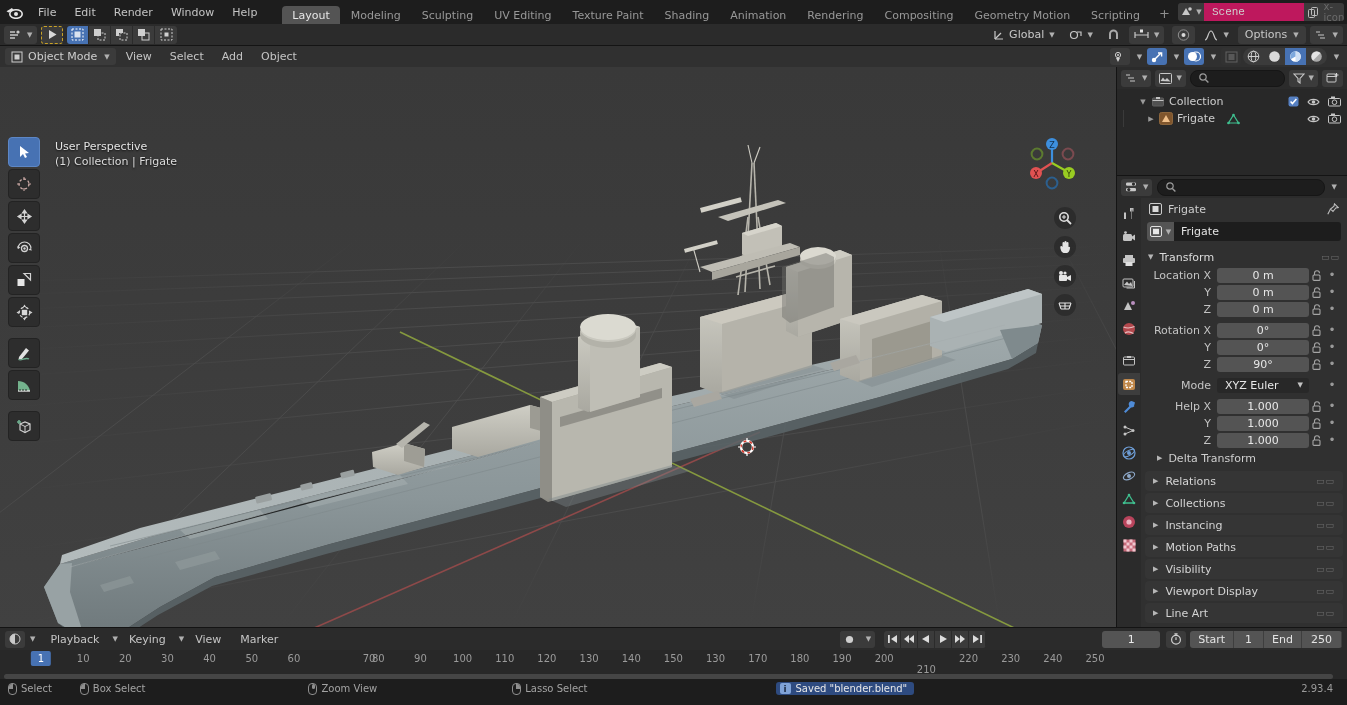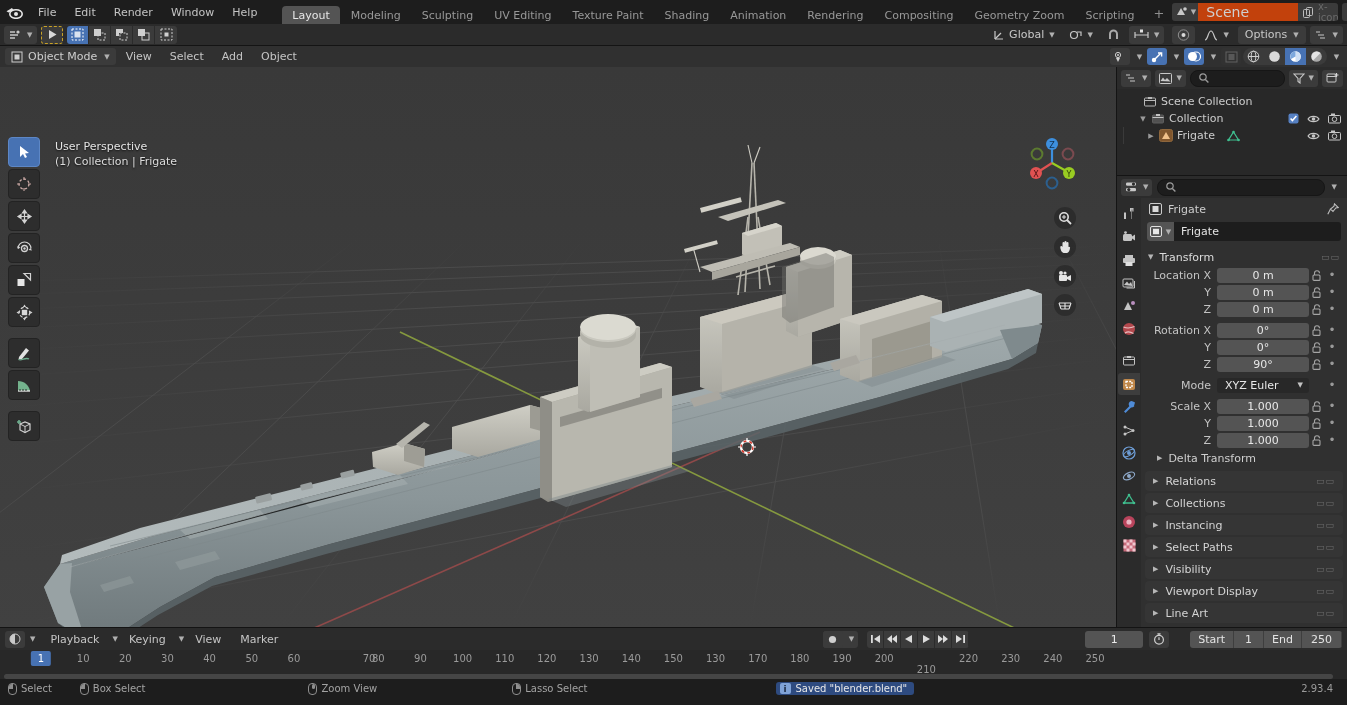--- a/index.html
+++ b/index.html
@@ -25,21 +25,21 @@
   #wstabs{display:flex;align-items:flex-end;height:24px;margin-left:16px;gap:1px;}
   .wstab{
     padding:4px 10px 4px 10px;font-size:11px;color:#989898;border-radius:4px 4px 0 0;
     white-space:nowrap;height:18px;line-height:11px;
   }
   .wstab.active{background:#545454;color:#e6e6e6;}
   .wstab-plus{padding:3px 8px;color:#8e8e8e;font-size:13px;}
   #topbar-right{margin-left:auto;display:flex;align-items:center;gap:4px;padding-right:4px;}
   .id-block{display:flex;align-items:center;height:18px;background:#282828;border-radius:3px;overflow:hidden;}
   .id-icon{width:26px;height:18px;background:#3b3b3b;display:flex;align-items:center;justify-content:center;gap:1px;}
-  .id-name{background:#c2410c;height:18px;line-height:18px;padding:0 8px;min-width:100px;color:#cfcfcf;font-size:14px;}
+  .id-name{background:#be185d;height:18px;line-height:18px;padding:0 8px;min-width:100px;color:#cfcfcf;font-size:11px;font-family:Liberation Mono, monospace;}
   .id-btn{width:20px;height:18px;background:#3b3b3b;display:flex;align-items:center;justify-content:center;color:#b4b4b4;font-size:10px;}
   .id-btn.dim{color:#6a6a6a;}
   .caret{font-size:7px;color:#b0b0b0;margin-left:2px;}
 
   
   #viewheader{
     height:22px;background:#2b2b2b;display:flex;align-items:center;padding:0 4px;gap:4px;
     border-bottom:1px solid #141414;
   }
   .hbtn{height:18px;display:flex;align-items:center;padding:0 5px;background:#3b3b3b;border-radius:3px;gap:3px;color:#c8c8c8;font-size:11px;}
@@ -187,21 +187,21 @@
   <div id="wstabs">
     <div class="wstab active">Layout</div>
     <div class="wstab">Modeling</div>
     <div class="wstab">Sculpting</div>
     <div class="wstab">UV Editing</div>
     <div class="wstab">Texture Paint</div>
     <div class="wstab">Shading</div>
     <div class="wstab">Animation</div>
     <div class="wstab">Rendering</div>
     <div class="wstab">Compositing</div>
-    <div class="wstab">Geometry Zoom</div>
+    <div class="wstab">Geometry Motion</div>
     <div class="wstab">Scripting</div>
     <div class="wstab-plus">+</div>
   </div>
 
   <div id="topbar-right">
     <div class="id-block">
       <div class="id-icon">
         <svg width="13" height="12" viewBox="0 0 13 12">
             <path d="M2 9 L6 2 L10 9 Z" fill="#c8c8c8"></path>
             <circle cx="10" cy="3" r="1.8" fill="#c8c8c8"></circle>
@@ -753,32 +753,20 @@
         <div class="oh-btn">
           <svg width="13" height="12" viewBox="0 0 13 12">
               <rect x="1" y="2" width="9" height="8" rx="1" fill="none" stroke="#c8c8c8"></rect>
               <path d="M1 4.5 h9" stroke="#c8c8c8"></path>
               <path d="M10.5 1 v4 M8.5 3 h4" stroke="#d8d8d8" stroke-width="1.2"></path>
             </svg>
         </div>
       </div>
       <div id="outliner-tree">
         <div class="orow">
-          <span class="ind" style="width:6px"></span>
-          <span class="tri"></span>
-          <span class="oico">
-            <svg width="12" height="11" viewBox="0 0 12 11">
-                <rect x="0.5" y="2" width="11" height="8" rx="1" fill="none" stroke="#b9b9b9"></rect>
-                <path d="M0.5 4.5 h11" stroke="#b9b9b9"></path>
-                <rect x="4" y="1" width="4" height="2" fill="#b9b9b9"></rect>
-              </svg>
-          </span>
-          <span class="olabel">Scene Collection</span>
-        </div>
-        <div class="orow">
           <span class="ind" style="width:14px"></span>
           <span class="tri">▼</span>
           <span class="oico">
             <svg width="12" height="11" viewBox="0 0 12 11">
                 <rect x="0.5" y="2" width="11" height="8" rx="1" fill="#9d9d9d" opacity=".35" stroke="#c2c2c2"></rect>
                 <path d="M0.5 4.5 h11" stroke="#c2c2c2"></path>
                 <rect x="4" y="1" width="4" height="2" fill="#c2c2c2"></rect>
               </svg>
           </span>
           <span class="olabel">Collection</span>
@@ -1089,21 +1077,21 @@
                 <span>XYZ Euler</span>
                 <span class="dd-caret">▼</span>
               </div>
               <div class="prop-lock"></div>
               <div class="prop-dot">•</div>
             </div>
 
             <div class="prop-sep"></div>
 
             <div class="prop-row">
-              <div class="prop-label">Scale X</div>
+              <div class="prop-label">Help X</div>
               <div class="prop-val">1.000</div>
               <div class="prop-lock">
                 <svg width="10" height="11" viewBox="0 0 10 11">
                     <path d="M2.5 5 V3.2 a2.5 2.5 0 0 1 5 0" fill="none" stroke="#a5a5a5" stroke-width="1.1"></path>
                     <rect x="1" y="5" width="7" height="5.4" rx="1" fill="none" stroke="#a5a5a5" stroke-width="1.1"></rect>
                   </svg>
               </div>
               <div class="prop-dot">•</div>
             </div>
             <div class="prop-row">
@@ -1147,21 +1135,21 @@
             <span>Collections</span>
             <span class="grip">▭▭</span>
           </div>
           <div class="closed-panel">
             <span class="ptri" style="font-size:7px;color:#b6b6b6">▶</span>
             <span>Instancing</span>
             <span class="grip">▭▭</span>
           </div>
           <div class="closed-panel">
             <span class="ptri" style="font-size:7px;color:#b6b6b6">▶</span>
-            <span>Select Paths</span>
+            <span>Motion Paths</span>
             <span class="grip">▭▭</span>
           </div>
           <div class="closed-panel">
             <span class="ptri" style="font-size:7px;color:#b6b6b6">▶</span>
             <span>Visibility</span>
             <span class="grip">▭▭</span>
           </div>
           <div class="closed-panel">
             <span class="ptri" style="font-size:7px;color:#b6b6b6">▶</span>
             <span>Viewport Display</span>
@@ -1240,21 +1228,21 @@
     </div>
     <div style="width:110px"></div>
     <div class="frame-field">1</div>
     <div class="tl-ico" style="margin-left:3px">
       <svg width="12" height="12" viewBox="0 0 12 12">
           <circle cx="6" cy="6.8" r="4.4" fill="none" stroke="#cfcfcf" stroke-width="1.2"></circle>
           <path d="M6 4.2 V7" stroke="#cfcfcf" stroke-width="1.2"></path>
           <path d="M4.4 0.8 h3.2 M6 0.8 v1.6" stroke="#cfcfcf" stroke-width="1.2"></path>
         </svg>
     </div>
-    <div class="se-group" style="margin-left:18px">
+    <div class="se-group" style="margin-left:1px">
       <div class="se-cell">Start</div>
       <div class="se-cell" style="padding:0 11px">1</div>
       <div class="se-cell">End</div>
       <div class="se-cell" style="padding:0 9px">250</div>
     </div>
   </div>
   <div id="tl-ruler">
     <div id="playhead" style="left:41px">1</div>
     <div id="tl-scroll"></div>
   <div class="tick" style="left: 83.16px;">10</div>

